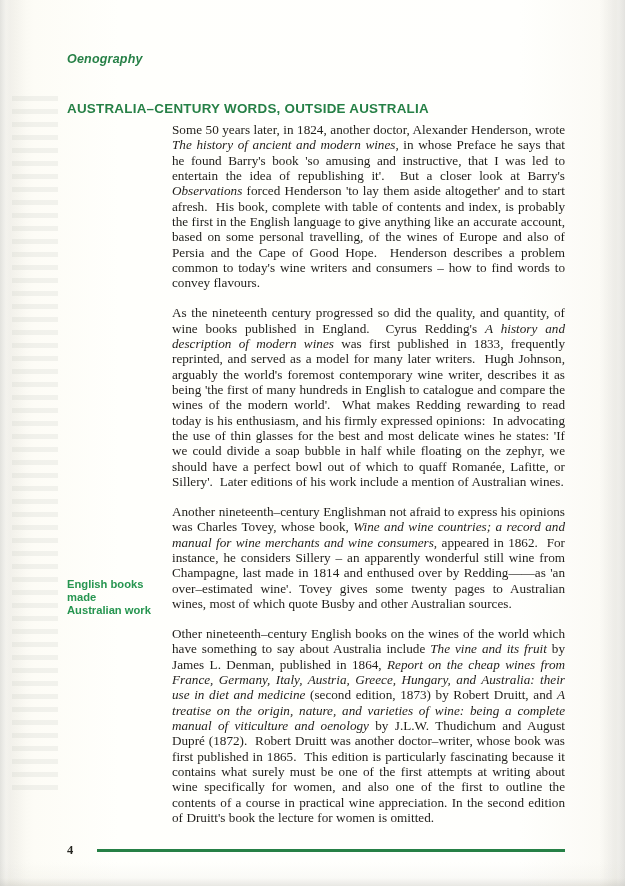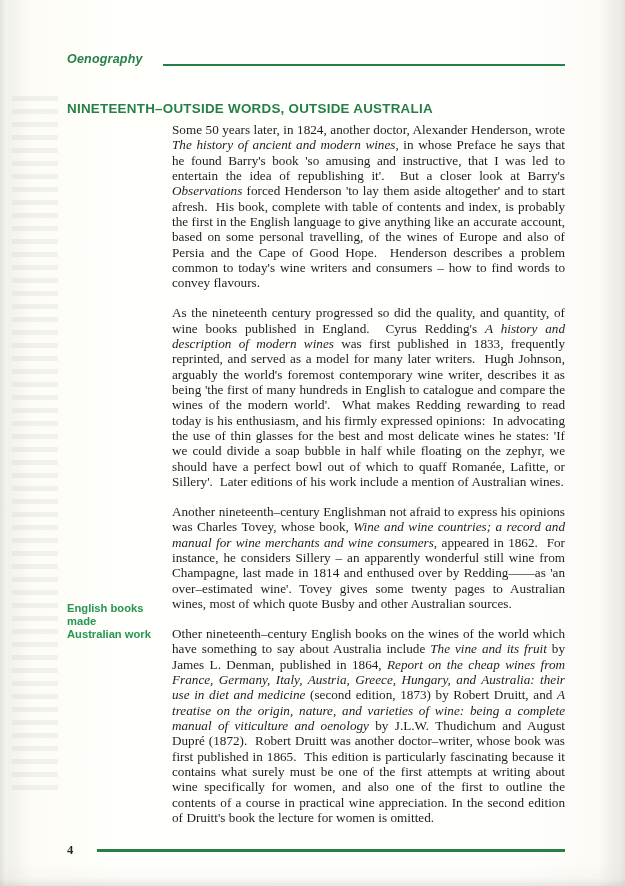--- a/index.html
+++ b/index.html
@@ -90,21 +90,22 @@
     z-index: 3;
   }
 
   
   .header {
     position: absolute;
     left: 67px;
     top: 52px;
     width: 498px;
     display: flex;
-    align-items: flex-end;
+    align-items: flex-start;
+    flex-direction: column;
   }
 
   .header-title {
     font-family: "Liberation Sans", sans-serif;
     font-style: italic;
     font-weight: bold;
     font-size: 12.5px;
     color: #1b7a3e;
     letter-spacing: 0.2px;
     white-space: nowrap;
@@ -152,21 +153,21 @@
   .para.last { margin-bottom: 0; }
 
   .para i, .para em {
     font-style: italic;
   }
 
   
   .sidenote {
     position: absolute;
     left: 67px;
-    top: 602px;
+    top: 578px;
     width: 100px;
     font-family: "Liberation Sans", sans-serif;
     font-weight: bold;
     font-size: 11.2px;
     line-height: 13.2px;
     color: #1b9048;
   }
 
   
   .footer {
@@ -213,21 +214,21 @@
   <div class="edge-right"></div>
   <div class="edge-bottom"></div>
 
   <div class="content">
 
     <div class="header">
       <div class="header-title">Oenography</div>
       <div class="header-rule"></div>
     </div>
 
-    <h1 class="section-heading">NINETEENTH–OUTSIDE WORDS, OUTSIDE AUSTRALIA</h1>
+    <h1 class="section-heading">AUSTRALIA–CENTURY WORDS, OUTSIDE AUSTRALIA</h1>
 
     <div class="sidenote">
       <div>English books</div>
       <div>made</div>
       <div>Australian work</div>
     </div>
 
     <div class="body-col">
       <p class="para">Some 50 years later, in 1824, another doctor, Alexander Henderson, wrote <i>The history of ancient and modern wines</i>, in whose Preface he says that he found Barry's book 'so amusing and instructive, that I was led to entertain the idea of republishing it'.&nbsp; But a closer look at Barry's <i>Observations</i> forced Henderson 'to lay them aside altogether' and to start afresh.&nbsp; His book, complete with table of contents and index, is probably the first in the English language to give anything like an accurate account, based on some personal travelling, of the wines of Europe and also of Persia and the Cape of Good Hope.&nbsp; Henderson describes a problem common to today's wine writers and consumers – how to find words to convey flavours.</p>
       <p class="para">As the nineteenth century progressed so did the quality, and quantity, of wine books published in England.&nbsp; Cyrus Redding's <i>A history and description of modern wines</i> was first published in 1833, frequently reprinted, and served as a model for many later writers.&nbsp; Hugh Johnson, arguably the world's foremost contemporary wine writer, describes it as being 'the first of many hundreds in English to catalogue and compare the wines of the modern world'.&nbsp; What makes Redding rewarding to read today is his enthusiasm, and his firmly expressed opinions:&nbsp; In advocating the use of thin glasses for the best and most delicate wines he states: 'If we could divide a soap bubble in half while floating on the zephyr, we should have a perfect bowl out of which to quaff Romanée, Lafitte, or Sillery'.&nbsp; Later editions of his work include a mention of Australian wines.</p>

